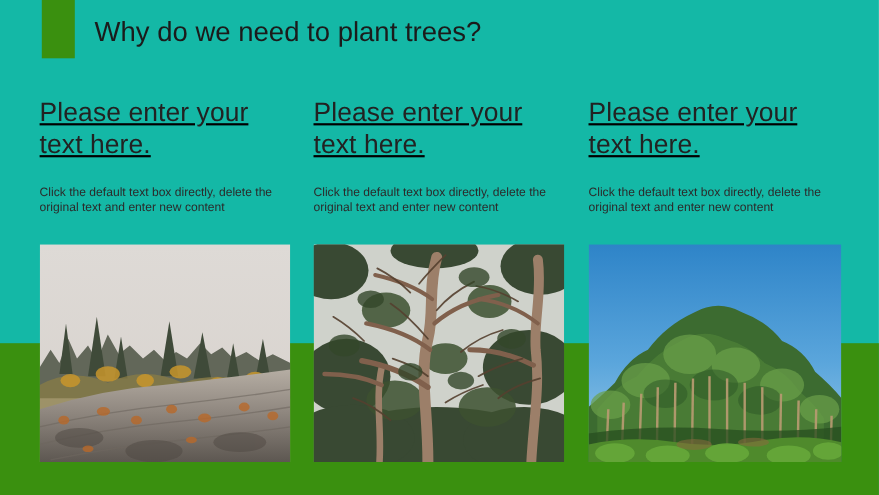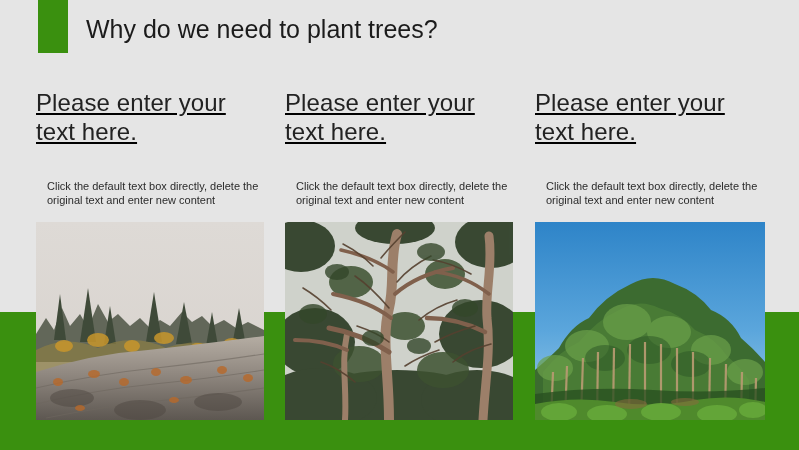--- a/index.html
+++ b/index.html
@@ -7,21 +7,21 @@
     padding: 0;
     background: #ffffff;
   }
   body {
     font-family: "Liberation Sans", sans-serif;
   }
   #slide {
     position: relative;
     width: 799px;
     height: 450px;
-    background: #e5e5e5;
+    background: #14b8a6;
     overflow: hidden;
   }
 
   
   .accent-bar-top {
     position: absolute;
     left: 38px;
     top: 0px;
     width: 30px;
     height: 53px;
@@ -61,21 +61,21 @@
 
   .col-heading {
     font-size: 24px;
     line-height: 29px;
     color: #222222;
     font-weight: 400;
     margin: 0;
     letter-spacing: 0.1px;
   }
   .col-body {
-    margin: 11px;
+    margin: 0;
     position: absolute;
     top: 80px;
     width: 222px;
     font-size: 11px;
     line-height: 14px;
     color: #2b2b2b;
   }
 
   
   .photo {

